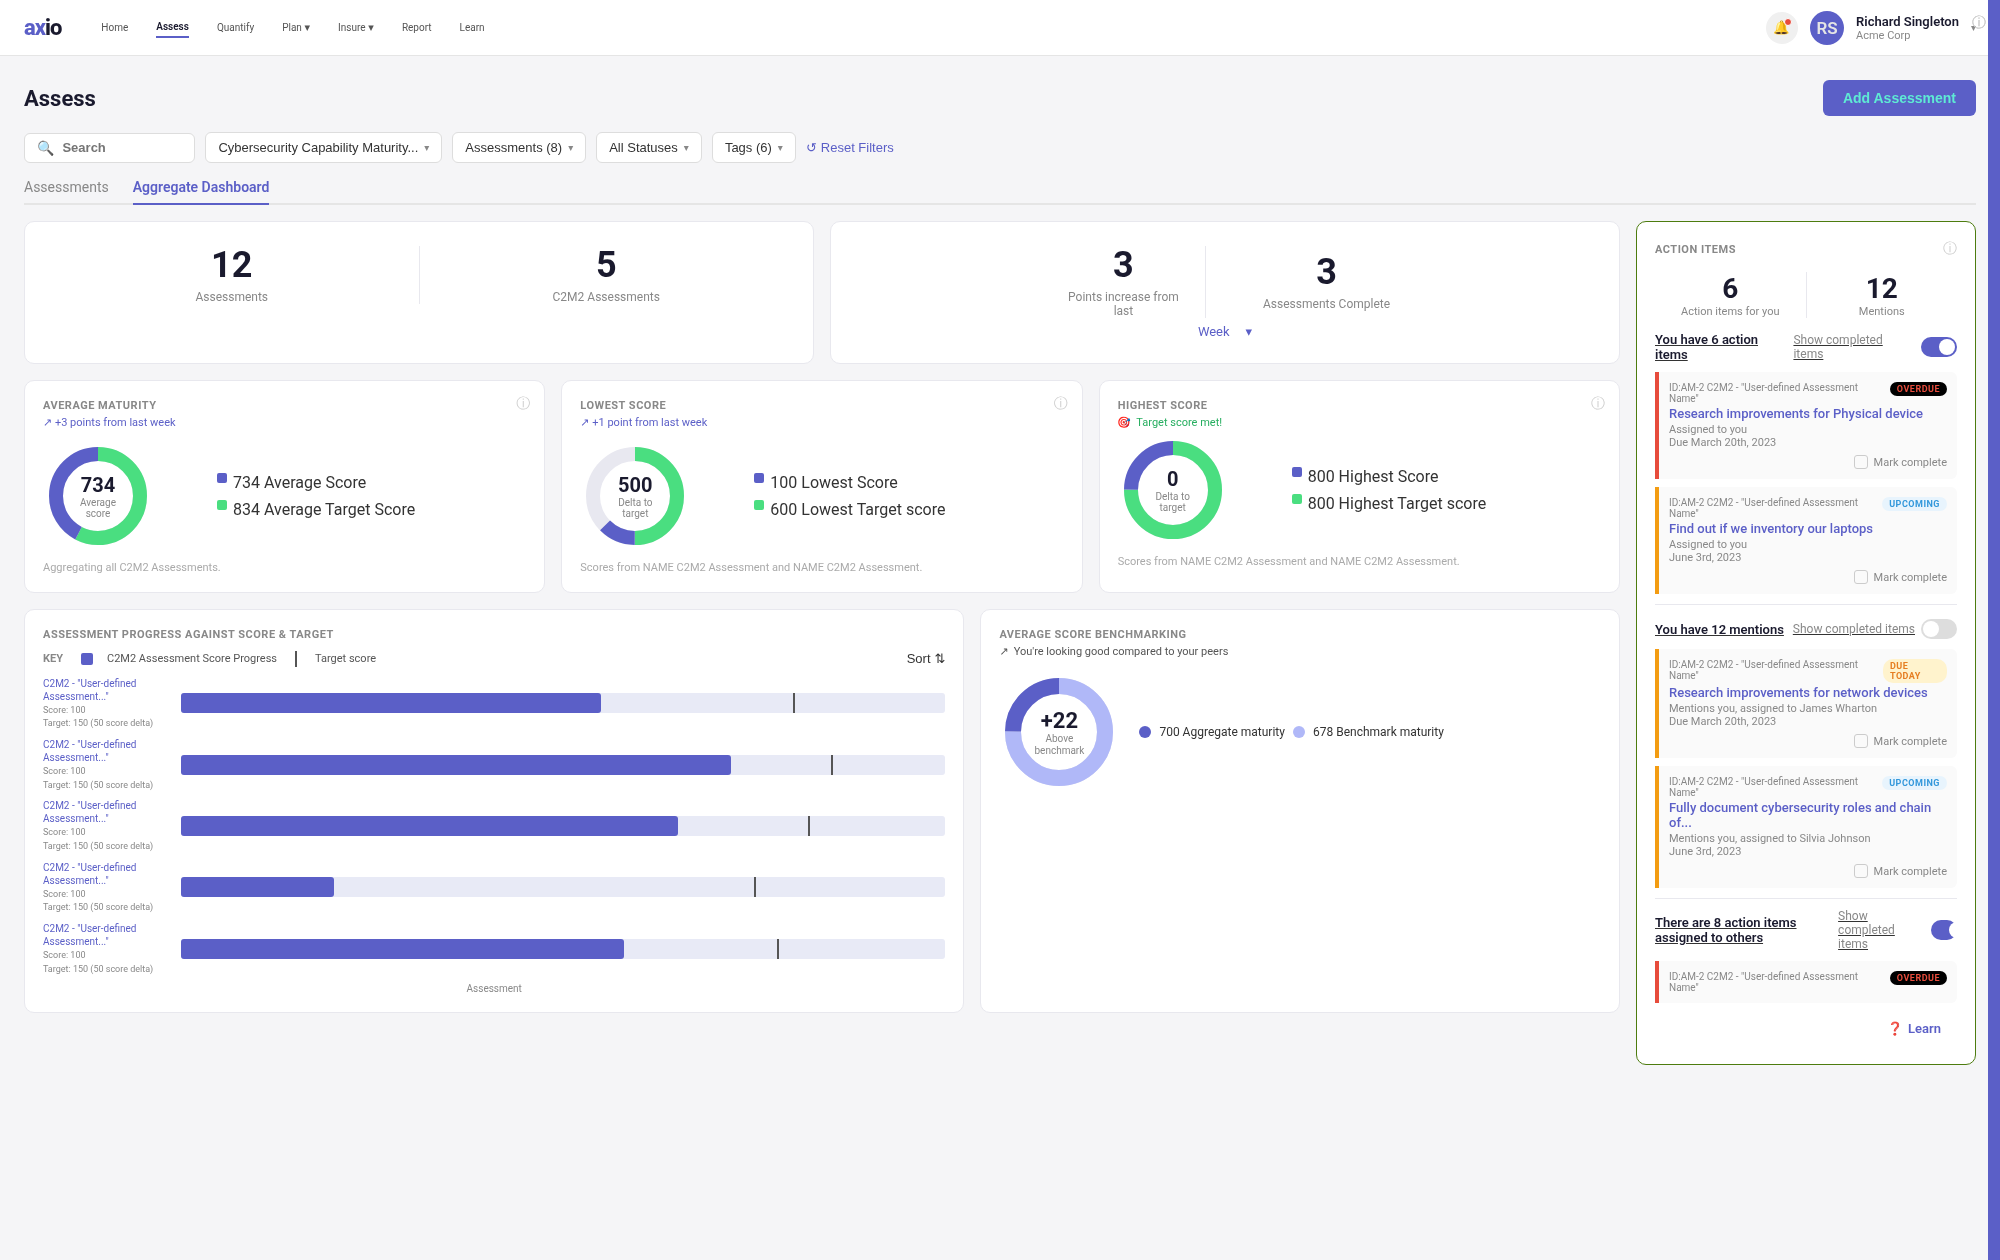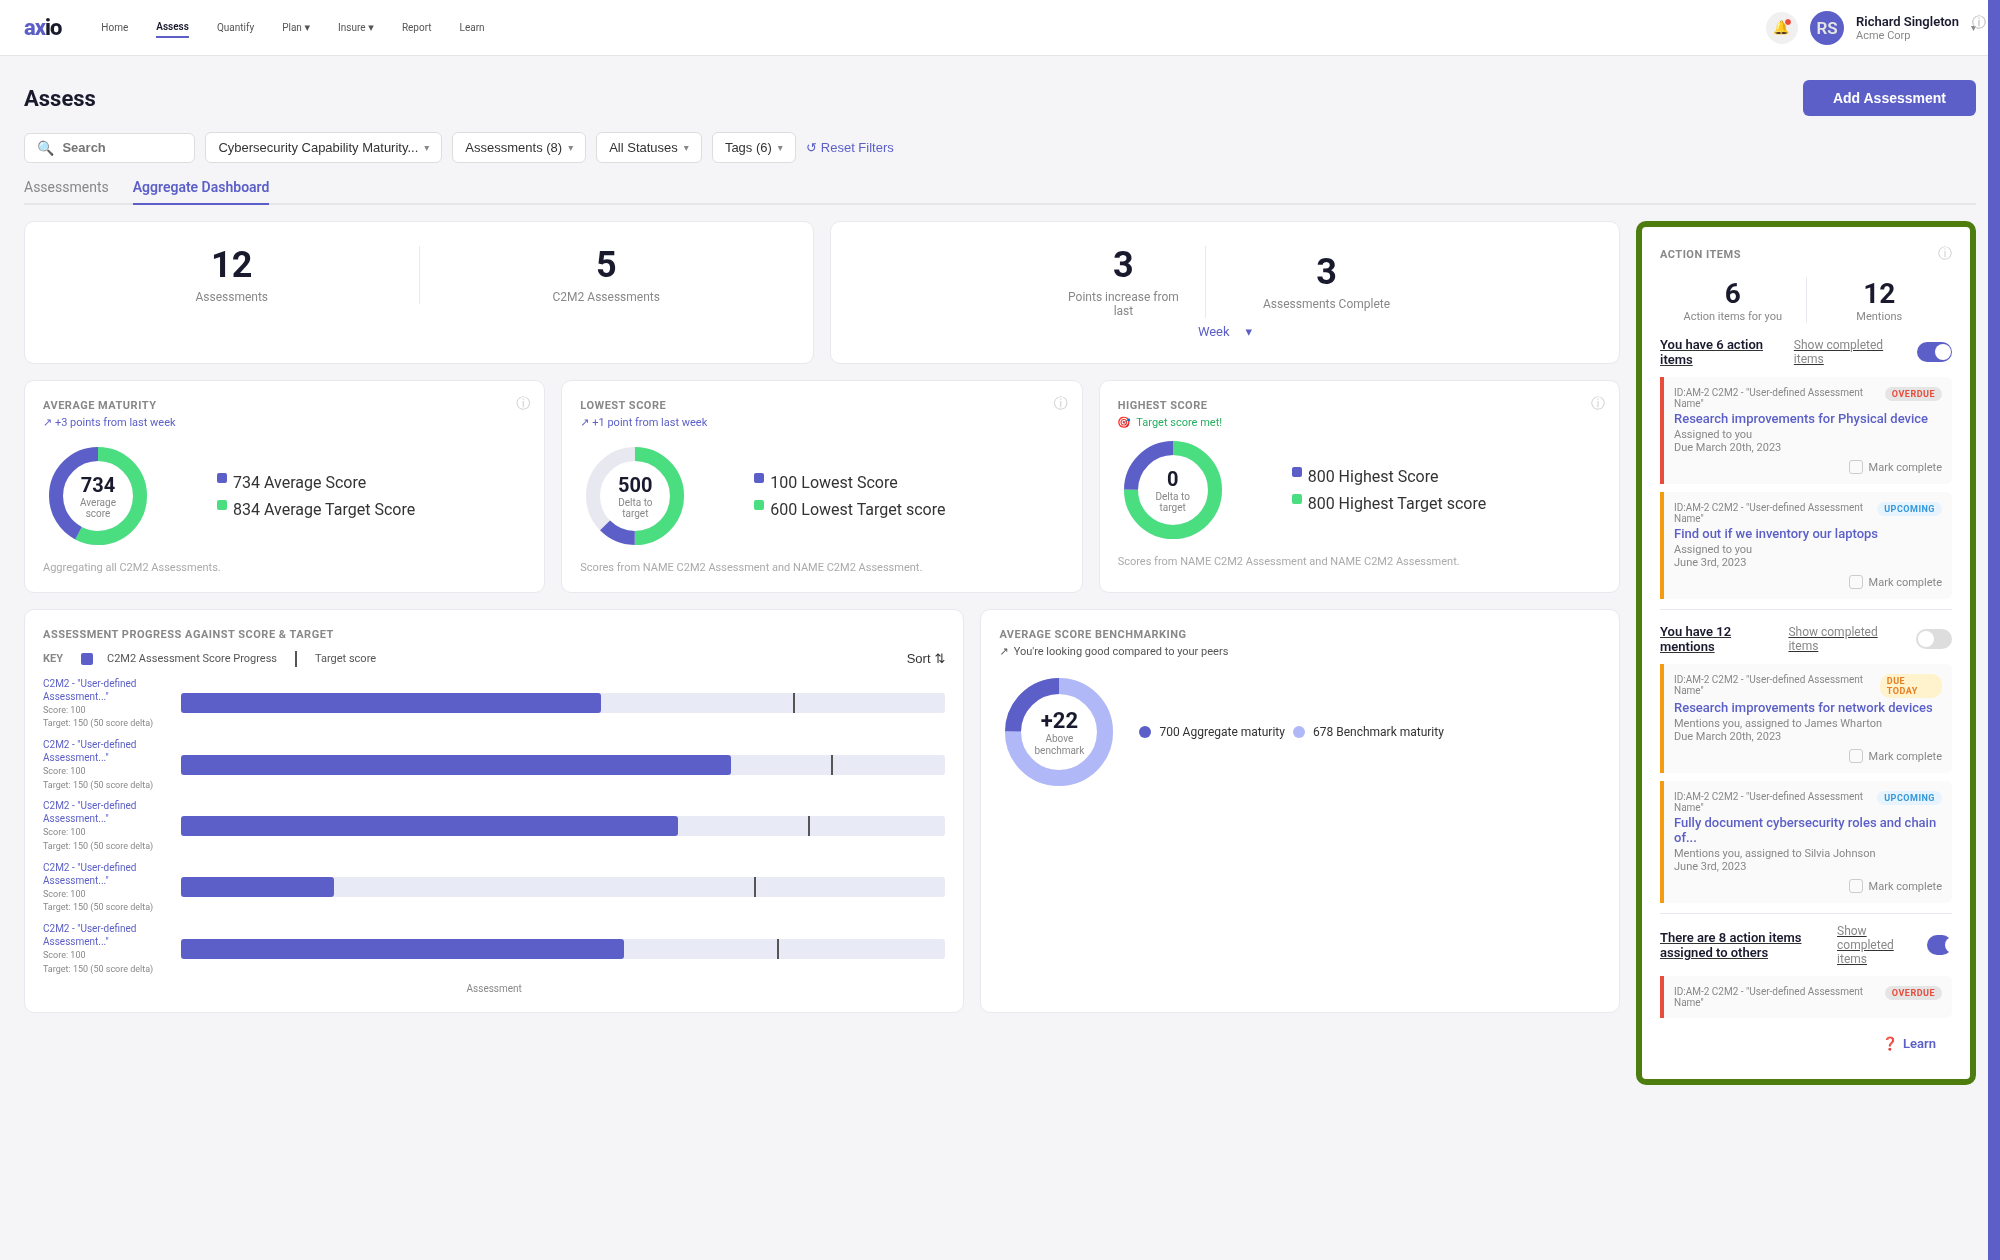--- a/index.html
+++ b/index.html
@@ -19,21 +19,21 @@
     .avatar { width: 34px; height: 34px; border-radius: 50%; background: #5b5fc7; color: #e5e5e5; display: flex; align-items: center; justify-content: center; font-size: 17px; font-weight: 600; }
     .user-info { display: flex; flex-direction: column; }
     .user-name { font-size: 13px; font-weight: 600; color: #1a1a2e; }
     .user-org { font-size: 11px; color: #888; }
     .chevron-down { font-size: 10px; color: #888; cursor: pointer; }
 
     
     .main { padding: 24px; display: flex; flex-direction: column; gap: 0; }
     .page-header { display: flex; align-items: center; justify-content: space-between; margin-bottom: 16px; }
     .page-title { font-size: 22px; font-weight: 700; color: #1a1a2e; }
-    .add-btn { background: #5b5fc7; color: #ffffff; border: none; padding: 10px 30px; border-radius: 6px; font-size: 14px; font-weight: 600; cursor: pointer; }
+    .add-btn { background: #5b5fc7; color: #5eead4; border: none; padding: 10px 20px; border-radius: 6px; font-size: 14px; font-weight: 600; cursor: pointer; }
 
     
     .filter-bar { display: flex; align-items: center; gap: 10px; margin-bottom: 16px; flex-wrap: wrap; }
     .search-input-wrapper { display: flex; align-items: center; background: #fff; border: 1px solid #ddd; border-radius: 6px; padding: 6px 12px; gap: 8px; min-width: 160px; }
     .search-input-wrapper input { border: none; outline: none; font-size: 13px; color: #555; background: transparent; width: 120px; font-weight: bold; }
     .search-icon { color: #aaa; font-size: 14px; }
     .filter-btn { background: #fff; border: 1px solid #ddd; border-radius: 6px; padding: 7px 12px; font-size: 13px; color: #333; cursor: pointer; display: flex; align-items: center; gap: 6px; }
     .filter-btn .arrow { font-size: 10px; color: #888; }
     .reset-btn { color: #5b5fc7; font-size: 13px; cursor: pointer; display: flex; align-items: center; gap: 4px; background: none; border: none; }
 
@@ -90,21 +90,21 @@
     .sort-btn { margin-left: auto; display: flex; align-items: center; gap: 4px; font-size: 13px; color: #333; cursor: pointer; background: none; border: none; }
 
     .bar-row { display: flex; align-items: center; gap: 8px; margin-bottom: 8px; }
     .bar-label { width: 130px; font-size: 10px; color: #5b5fc7; line-height: 1.3; flex-shrink: 0; }
     .bar-label-sub { color: #888; }
     .bar-track { flex: 1; position: relative; height: 20px; }
     .bar-fill { height: 20px; border-radius: 3px; position: absolute; top: 0; left: 0; }
     .bar-target-line { position: absolute; top: 0; height: 20px; width: 2px; background: #555; }
 
     
-    .action-panel { background: #fff; border-radius: 10px; border: 6px solid #4d7c0f; padding: 18px; }
+    .action-panel { background: #fff; border-radius: 10px; border: 1px solid #4d7c0f; padding: 18px; }
     .action-panel-header { display: flex; justify-content: space-between; align-items: center; margin-bottom: 14px; }
     .action-panel-title { font-size: 11px; font-weight: 700; color: #888; text-transform: uppercase; letter-spacing: 0.5px; }
     .action-stats { display: flex; gap: 0; margin-bottom: 14px; }
     .action-stat { flex: 1; text-align: center; padding: 0 10px; border-right: 1px solid #e8e8ee; }
     .action-stat:last-child { border-right: none; }
     .action-stat-num { font-size: 28px; font-weight: 700; color: #1a1a2e; }
     .action-stat-label { font-size: 11px; color: #888; }
 
     .action-section-header { display: flex; justify-content: space-between; align-items: center; margin-bottom: 10px; text-decoration: underline; }
     .action-section-label { font-size: 13px; font-weight: 600; color: #1a1a2e; }
@@ -118,21 +118,21 @@
 
     .action-item { border-left: 4px solid #e74c3c; padding: 10px; background: #fafafa; border-radius: 0 6px 6px 0; margin-bottom: 8px; }
     .action-item.upcoming { border-left-color: #f39c12; }
     .action-item.due-today { border-left-color: #f39c12; }
     .action-item-id { font-size: 10px; color: #888; }
     .action-item-title { font-size: 13px; color: #5b5fc7; font-weight: 500; margin: 2px 0; }
     .action-item-meta { font-size: 11px; color: #888; }
     .action-item-date { font-size: 11px; color: #888; }
     .action-item-header { display: flex; justify-content: space-between; align-items: flex-start; }
     .badge { font-size: 9px; font-weight: 700; padding: 2px 7px; border-radius: 10px; text-transform: uppercase; letter-spacing: 0.5px; }
-    .badge.overdue { background: #e5e5e5; color: #e74c3c; }
+    .badge.overdue { background: #000000; color: #e74c3c; }
     .badge.upcoming { background: #e8f4fd; color: #3498db; }
     .badge.due-today { background: #fff3cd; color: #e67e22; }
     .mark-complete-row { display: flex; align-items: center; gap: 6px; justify-content: flex-end; font-size: 11px; color: #888; margin-top: 6px; }
     .checkbox { width: 14px; height: 14px; border: 1px solid #ccc; border-radius: 3px; cursor: pointer; }
 
     .action-mentions-section { margin-top: 14px; }
 
     .learn-footer { display: flex; align-items: center; justify-content: flex-end; padding: 10px 16px; font-size: 13px; color: #5b5fc7; font-weight: 600; cursor: pointer; gap: 4px; }
 
     .target-met { display: flex; align-items: center; gap: 5px; font-size: 11px; color: #27ae60; margin-bottom: 6px; }

